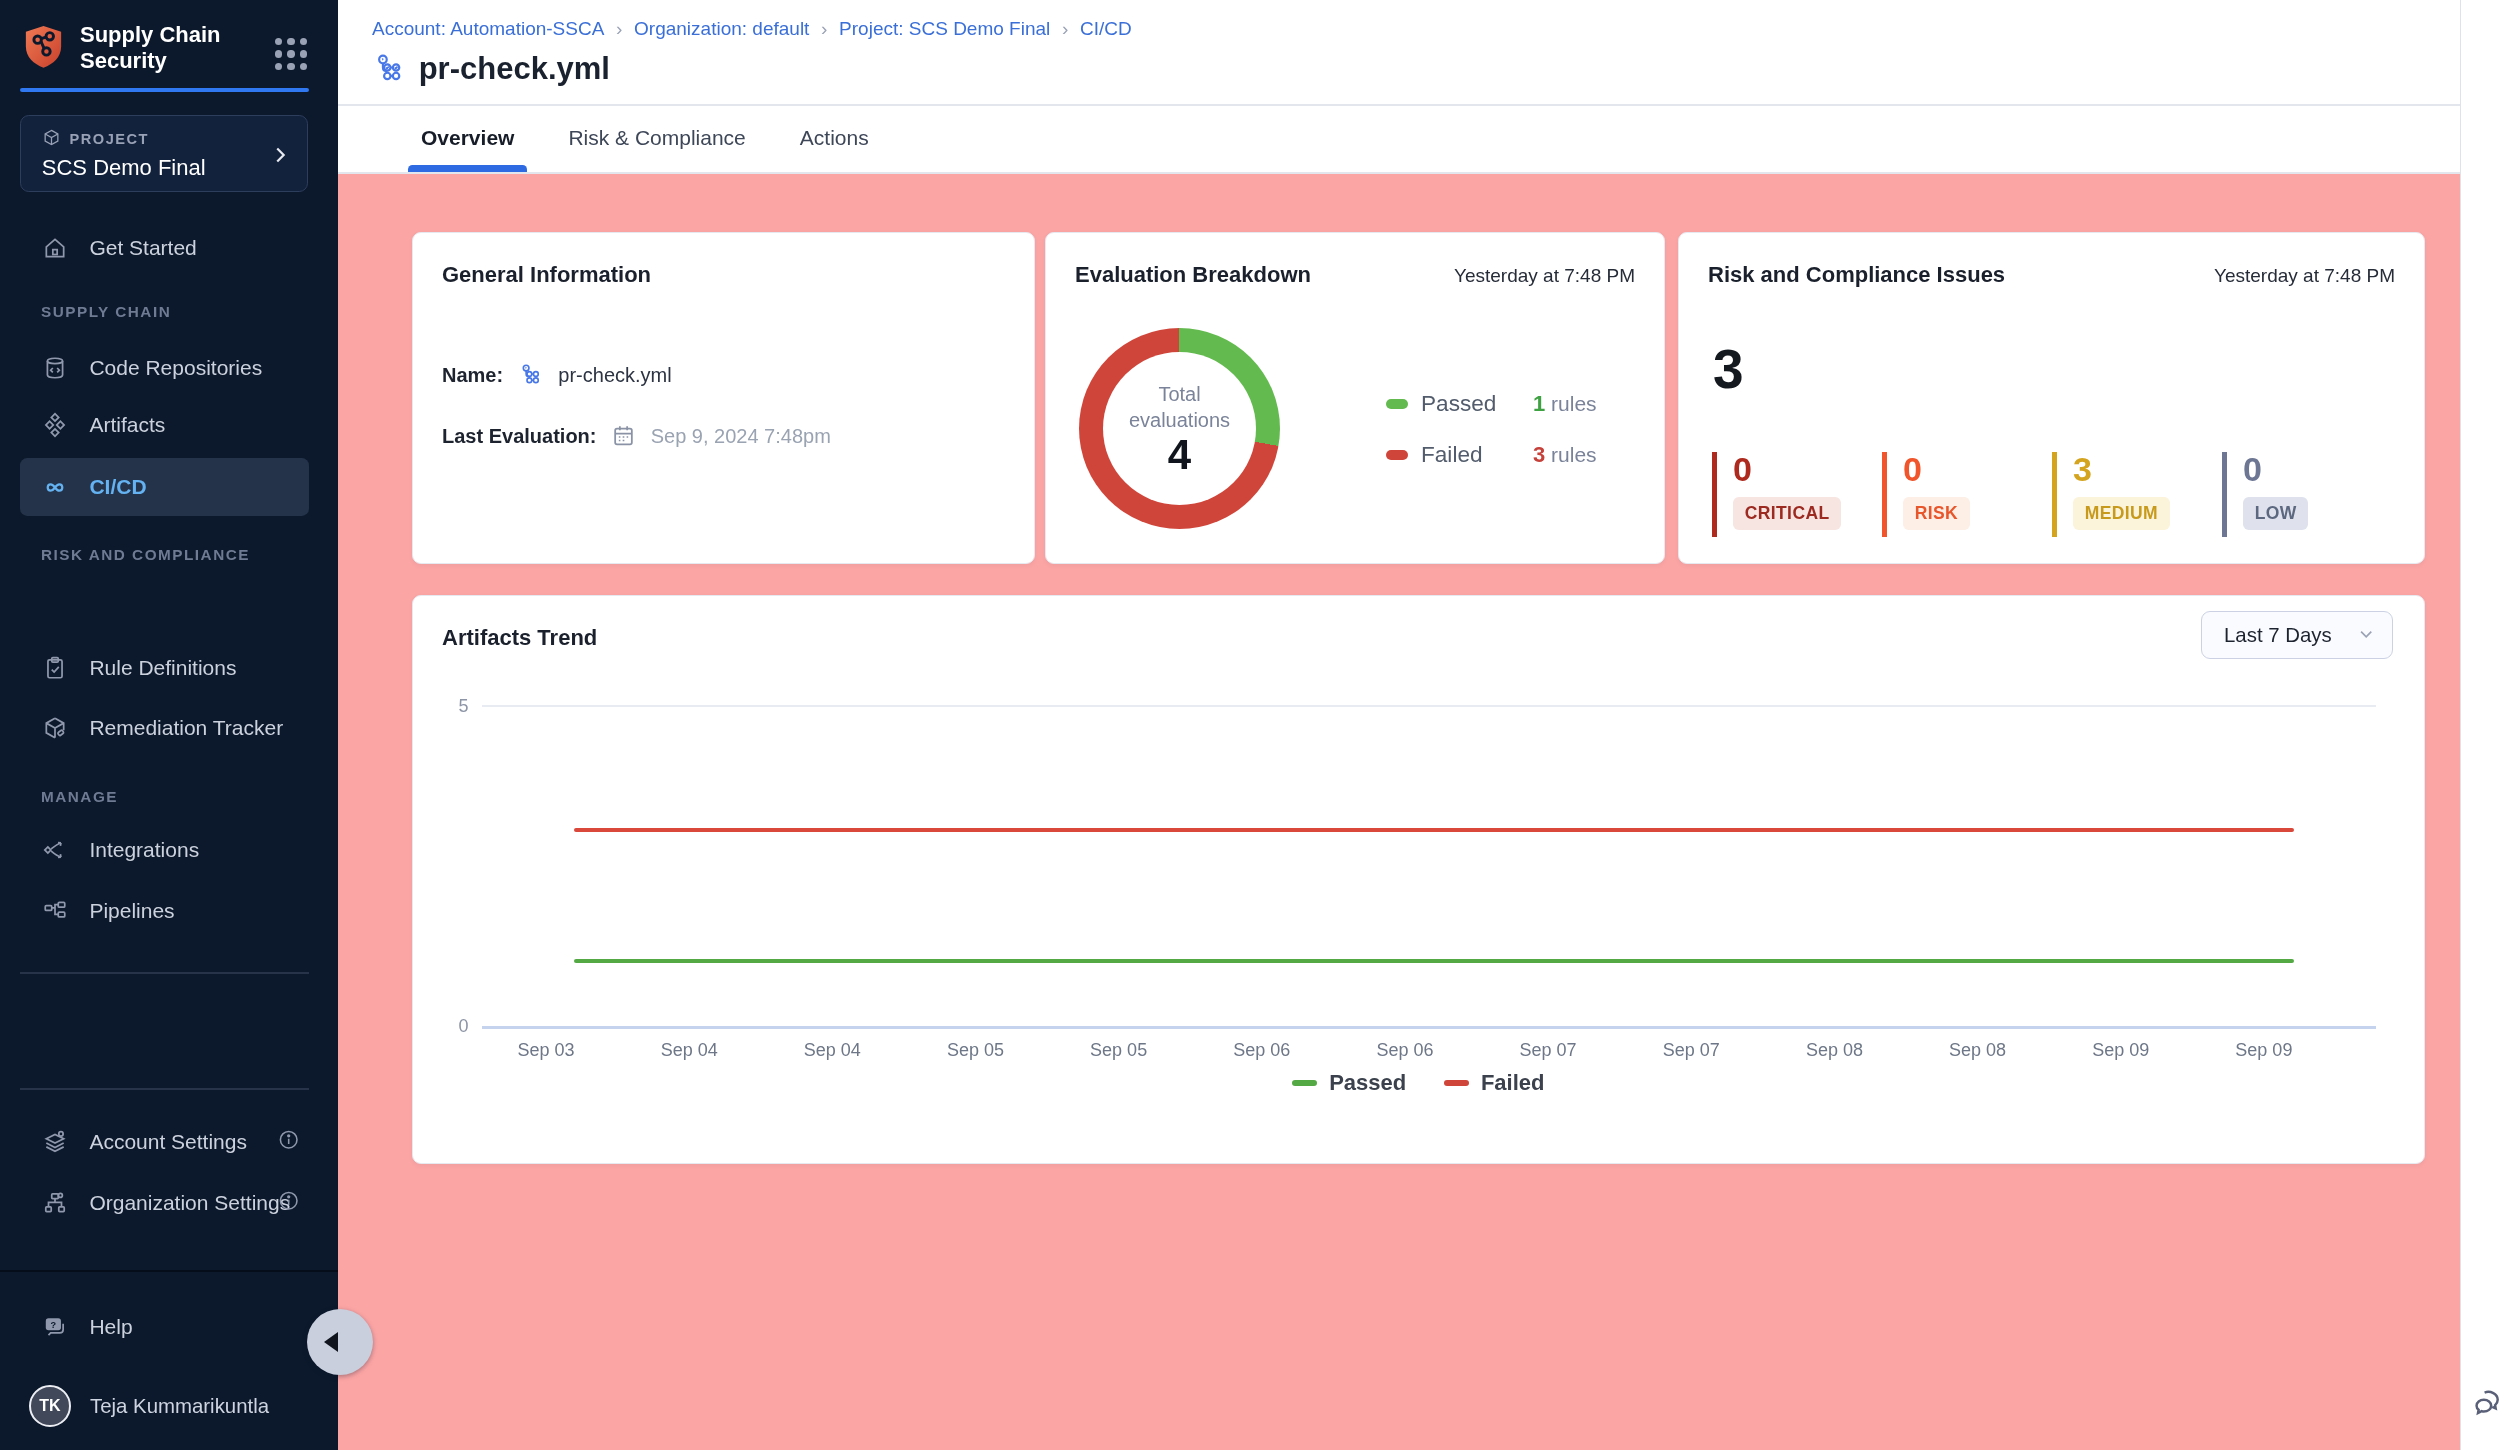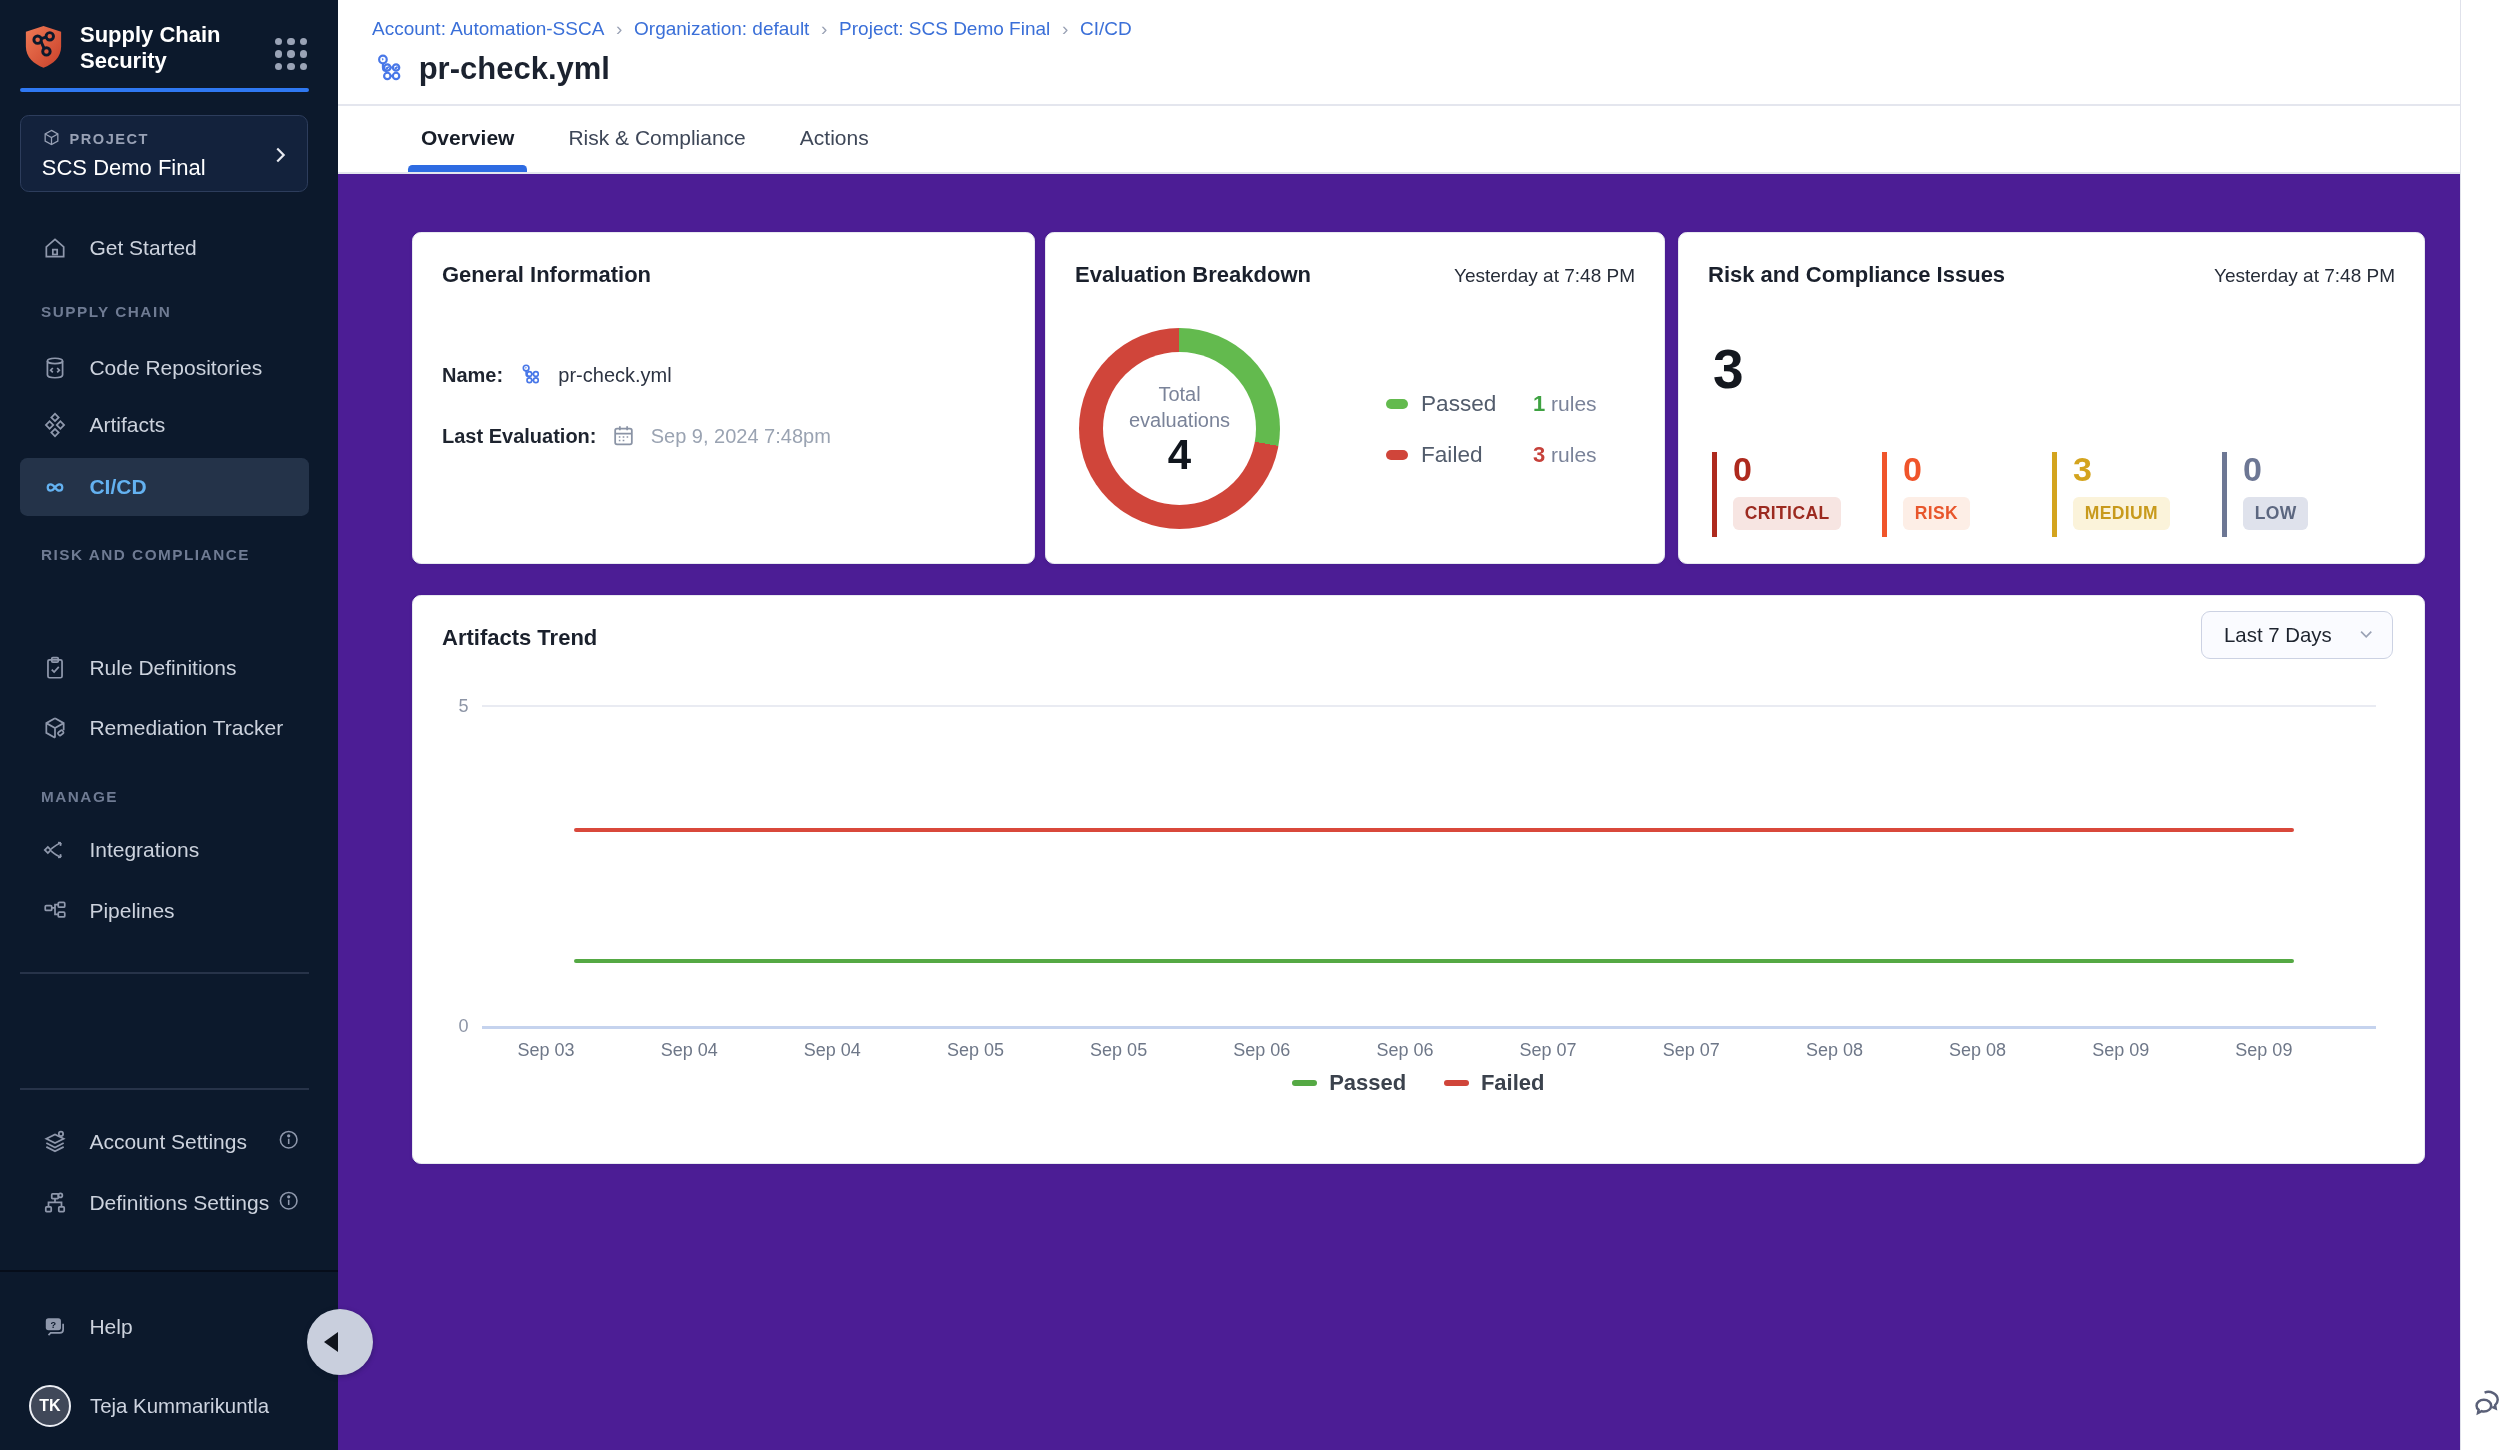--- a/index.html
+++ b/index.html
@@ -43,21 +43,21 @@
   .breadcrumb { position:absolute; left:34px; top:17.5px; display:flex; align-items:center; gap:11.7px; font-size:19px; }
   .crumb { color:#3a6fd8; cursor:pointer; }
   .crumb-sep { color:#9aa2b5; font-size:19px; }
   .title-row { position:absolute; left:34px; top:50px; display:flex; align-items:center; gap:11.7px; }
   .page-title { font-size:31px; font-weight:700; color:#1b222f; }
   .tabs { position:absolute; left:83px; top:104px; height:68px; display:flex; gap:54px; align-items:center; }
   .tab { font-size:21px; color:#3e4758; position:relative; height:68px; display:flex; align-items:center; cursor:pointer; }
   .tab.active { color:#171d28; font-weight:700; }
   .tab.active::after { content:""; position:absolute; left:-13px; right:-13px; bottom:0; height:6.6px; background:#2e6be2; border-radius:4.4px 4.4px 0 0; }
 
-  .content { position:absolute; left:0; top:174px; right:52px; bottom:0; background:#4c1d95; }
+  .content { position:absolute; left:0; top:174px; right:52px; bottom:0; background:#fca5a5; }
 
   .card { position:absolute; background:#fff; border:1.5px solid #e7e9f0; border-radius:8.8px; box-shadow:0 1.5px 4.4px rgba(20,30,60,.05); }
   .card-title { position:absolute; left:29px; top:29px; font-size:22px; font-weight:700; color:#1a202c; }
   .card-stamp { position:absolute; right:29px; top:32px; font-size:19px; color:#262c38; }
 
   
   .gi-row { position:absolute; left:29px; display:flex; align-items:center; gap:14.6px; }
   .gi-label { font-size:20px; font-weight:700; color:#1e242f; }
   .gi-value { font-size:20px; color:#2c3342; }
   .gi-value.muted { color:#9aa3b2; }
@@ -289,21 +289,21 @@
     <div class="nav-item" style="top:1174px">
       <span class="ico">
         <svg width="26" height="26" viewBox="0 0 24 24" fill="none" stroke="currentColor" stroke-width="1.6">
           <rect x="9" y="3.5" width="6" height="4.5" rx="0.8"></rect>
           <rect x="3.5" y="15.5" width="5" height="4.5" rx="0.8"></rect>
           <rect x="15.5" y="15.5" width="5" height="4.5" rx="0.8"></rect>
           <path d="M12 8 V11.5 M6 15.5 V11.5 H18 V15.5"></path>
           <circle cx="17" cy="5" r="1.8"></circle>
         </svg>
       </span>
-      <span>Definitions Settings</span>
+      <span>Organization Settings</span>
       <span class="info-ico">
         <svg width="23.4" height="23.4" viewBox="0 0 24 24" fill="none" stroke="#8f98ac" stroke-width="1.6">
           <circle cx="12" cy="12" r="8.5"></circle>
             <path d="M12 11 V16.4"></path>
             <circle cx="12" cy="8" r="0.9" fill="#8f98ac"></circle>
         </svg>
       </span>
     </div>
 
     <div class="side-divider-dark" style="top:1270px"></div>

